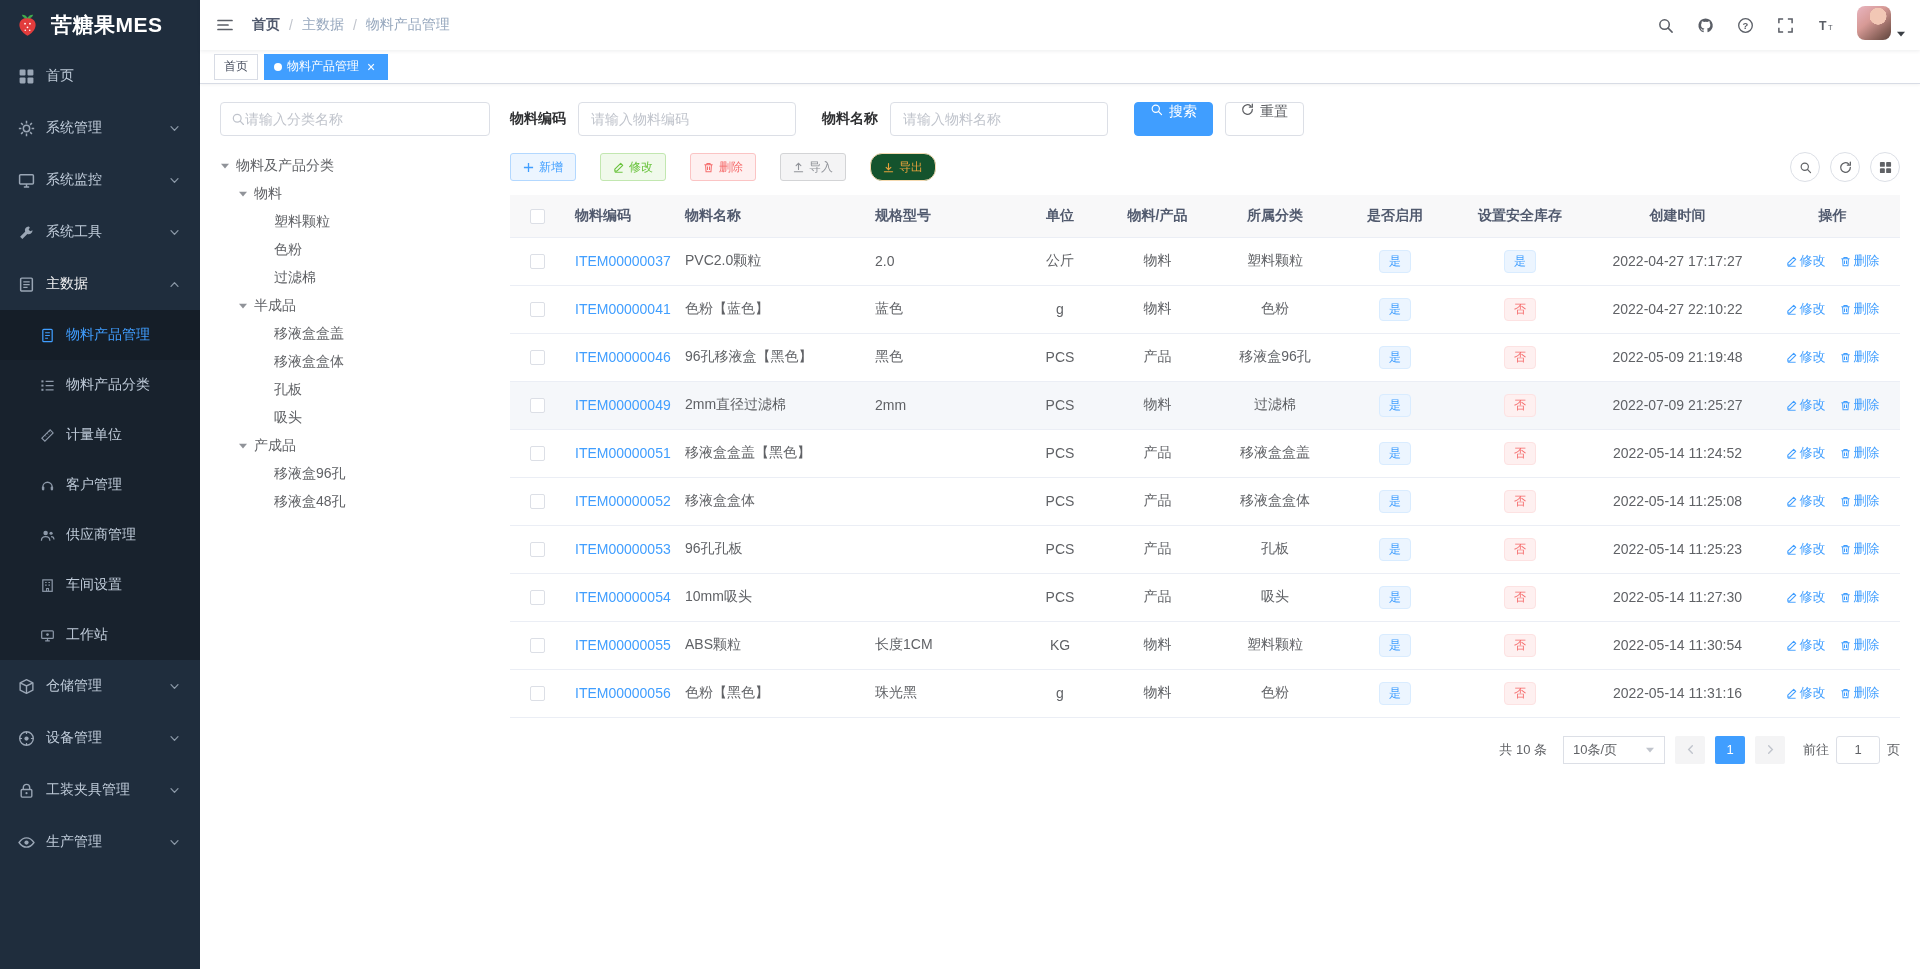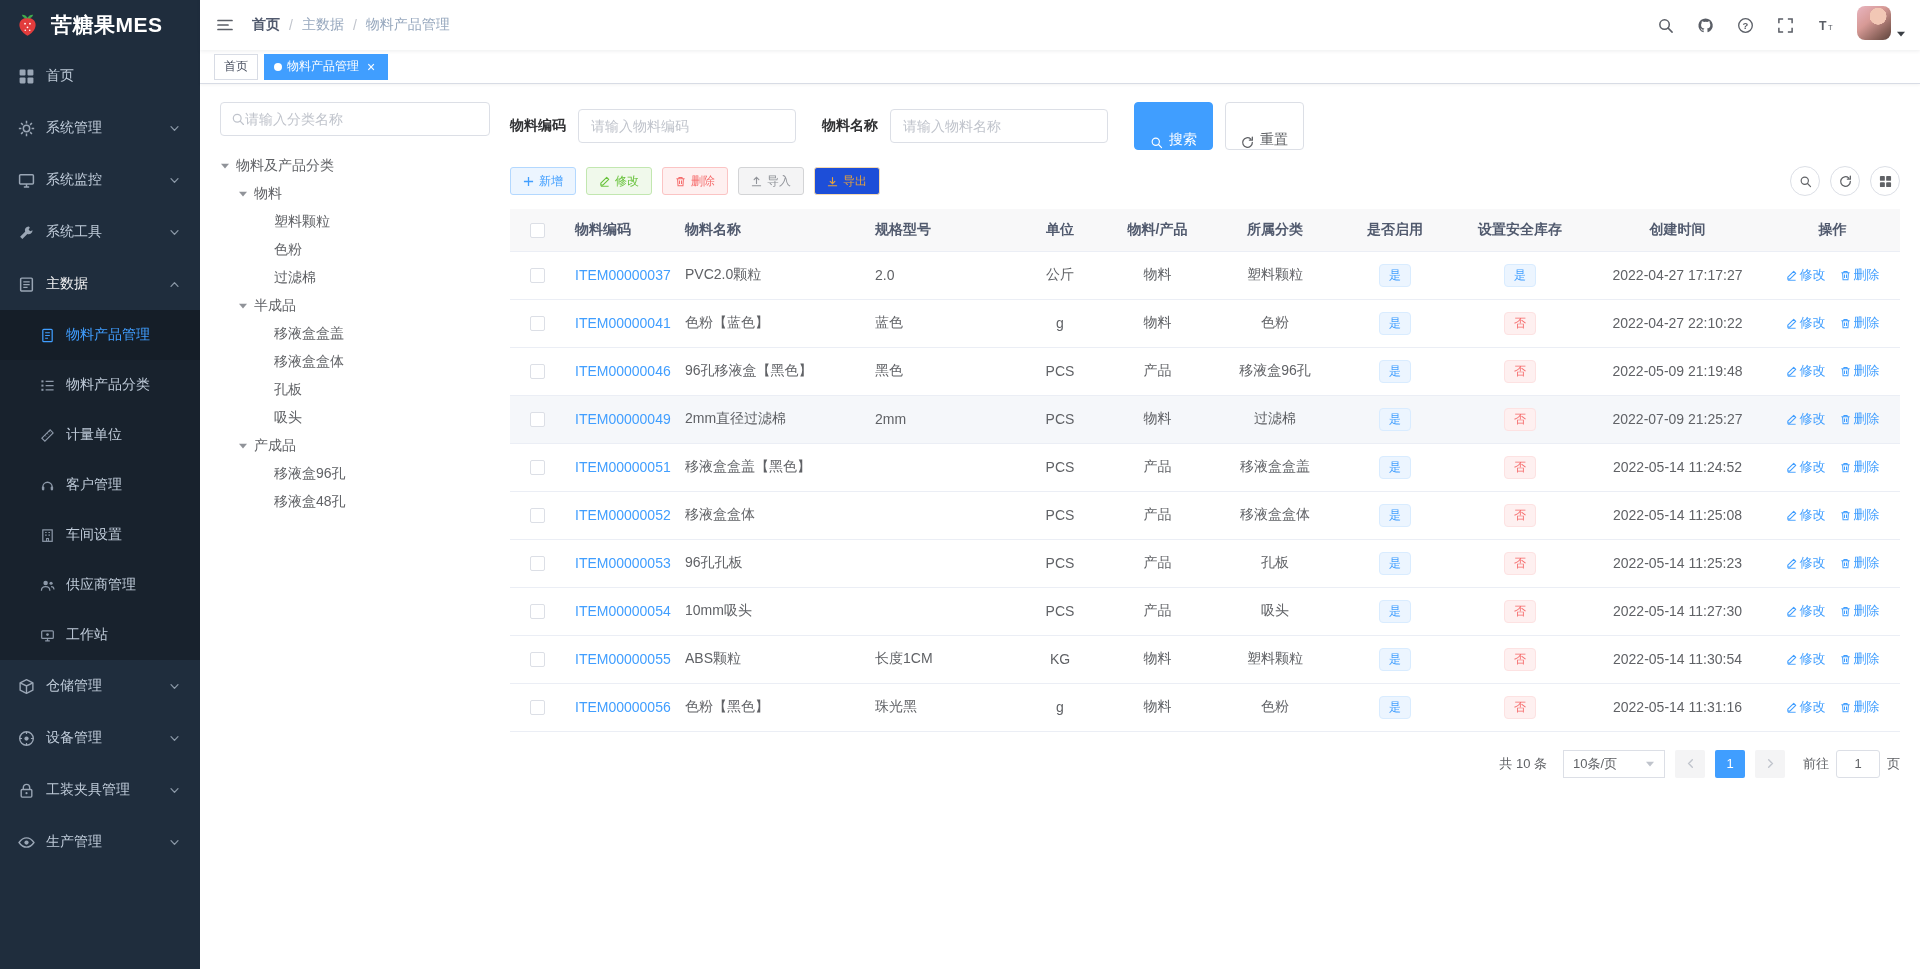--- a/index.html
+++ b/index.html
@@ -68,35 +68,35 @@
   .tree-caret-placeholder{width:10px;flex:0 0 10px;}
 
   .main-panel{flex:1;min-width:0;}
 
   
   .filter-row{display:flex;align-items:center;gap:12px;margin-bottom:16px;}
   .filter-group{display:flex;align-items:center;gap:12px;margin-right:14px;}
   .filter-label{font-size:14px;font-weight:700;color:#303133;white-space:nowrap;}
   .filter-input{width:218px;height:34px;border:1px solid #dcdfe6;border-radius:4px;padding:0 12px;font-size:14px;color:#606266;outline:none;font-family:inherit;}
   .filter-input::placeholder{color:#c0c4cc;}
-  .btn{height:48px;border-radius:4px;display:inline-flex;align-items:flex-end;gap:6px;padding:0 15px;font-size:14px;cursor:pointer;border:1px solid transparent;font-family:inherit;}
+  .btn{height:34px;border-radius:4px;display:inline-flex;align-items:flex-start;gap:6px;padding:0 15px;font-size:14px;cursor:pointer;border:1px solid transparent;font-family:inherit;}
   .btn .ico{width:13px;height:13px;}
   .btn-primary{background:#409eff;border-color:#409eff;color:#fff;}
   .btn-plain{background:#fff;border-color:#dcdfe6;color:#606266;}
 
   
   .toolbar-row{display:flex;align-items:center;margin-bottom:13px;}
-  .toolbar-left{display:flex;align-items:center;gap:10px;}
+  .toolbar-left{display:flex;align-items:center;gap:24px;}
   .mini-btn{height:28px;padding:0 12px;border-radius:3px;font-size:12px;display:inline-flex;align-items:center;gap:5px;cursor:pointer;border:1px solid transparent;font-family:inherit;}
   .mini-btn .ico{width:11px;height:11px;}
   .mini-btn.primary{color:#409eff;background:#ecf5ff;border-color:#b3d8ff;}
   .mini-btn.success{color:#67c23a;background:#f0f9eb;border-color:#c2e7b0;}
   .mini-btn.danger{color:#f56c6c;background:#fef0f0;border-color:#fbc4c4;}
   .mini-btn.info{color:#909399;background:#f4f4f5;border-color:#d3d4d6;}
-  .mini-btn.warning{color:#e6a23c;background:#1d4ed8;border-color:#f5dab1;}
+  .mini-btn.warning{color:#e6a23c;background:#14532d;border-color:#f5dab1;border-radius:12px;}
   .toolbar-right{margin-left:auto;display:flex;gap:10px;}
   .circle-btn{width:30px;height:30px;border-radius:50%;border:1px solid #dcdfe6;background:#fff;color:#606266;display:flex;align-items:center;justify-content:center;cursor:pointer;}
   .circle-btn .ico{width:13px;height:13px;}
 
   
   .data-table{width:100%;border-collapse:collapse;table-layout:fixed;font-size:14px;}
   .data-table th{height:42px;background:#f8f8f9;color:#515a6e;font-weight:700;border-bottom:1px solid #ebeef5;padding:0 10px;white-space:nowrap;overflow:hidden;}
   .data-table td{height:48px;border-bottom:1px solid #ebeef5;color:#606266;padding:0 10px;white-space:nowrap;overflow:hidden;}
   .col-left{text-align:left;}
   .col-center{text-align:center;}
@@ -244,36 +244,36 @@
                 <path d="M3 9.5a5 5 0 0 1 10 0" fill="none" stroke="currentColor" stroke-width="1.4"></path>
                 <rect x="2" y="9" width="2.6" height="4.2" rx="1.2" fill="currentColor"></rect>
                 <rect x="11.4" y="9" width="2.6" height="4.2" rx="1.2" fill="currentColor"></rect>
               </svg>
             </span>
             <span class="menu-label">客户管理</span>
           </div>
           <div class="menu-item sub">
             <span class="ico">
               <svg viewBox="0 0 16 16">
-                <rect x="3" y="2" width="10" height="12.2" fill="none" stroke="currentColor" stroke-width="1.3"></rect>
-                <path d="M5.5 4.8h1.6M9 4.8h1.6M5.5 7.6h1.6M9 7.6h1.6M7 14.2v-3h2v3" stroke="currentColor" stroke-width="1.1" fill="none"></path>
-              </svg>
-            </span>
-            <span class="menu-label">车间设置</span>
-          </div>
-          <div class="menu-item sub">
-            <span class="ico">
-              <svg viewBox="0 0 16 16">
                 <circle cx="6" cy="5.4" r="2.4" fill="currentColor"></circle>
                 <path d="M1.5 13.6c0-2.6 2-4.3 4.5-4.3s4.5 1.7 4.5 4.3" fill="none" stroke="currentColor" stroke-width="1.3"></path>
                 <circle cx="11.8" cy="5.6" r="1.7" fill="currentColor"></circle>
                 <path d="M11.8 9.2c1.8 0 3.1 1.4 3.1 3.1" fill="none" stroke="currentColor" stroke-width="1.2"></path>
               </svg>
             </span>
             <span class="menu-label">供应商管理</span>
+          </div>
+          <div class="menu-item sub">
+            <span class="ico">
+              <svg viewBox="0 0 16 16">
+                <rect x="3" y="2" width="10" height="12.2" fill="none" stroke="currentColor" stroke-width="1.3"></rect>
+                <path d="M5.5 4.8h1.6M9 4.8h1.6M5.5 7.6h1.6M9 7.6h1.6M7 14.2v-3h2v3" stroke="currentColor" stroke-width="1.1" fill="none"></path>
+              </svg>
+            </span>
+            <span class="menu-label">车间设置</span>
           </div>
           <div class="menu-item sub">
             <span class="ico">
               <svg viewBox="0 0 16 16">
                 <rect x="1.8" y="3" width="12.4" height="8" rx="1" fill="none" stroke="currentColor" stroke-width="1.3"></rect>
                 <path d="M5.5 13.8h5M8 11v2.8" stroke="currentColor" stroke-width="1.3" fill="none"></path>
                 <circle cx="8" cy="7" r="1.4" fill="currentColor"></circle>
               </svg>
             </span>
             <span class="menu-label">工作站</span>

